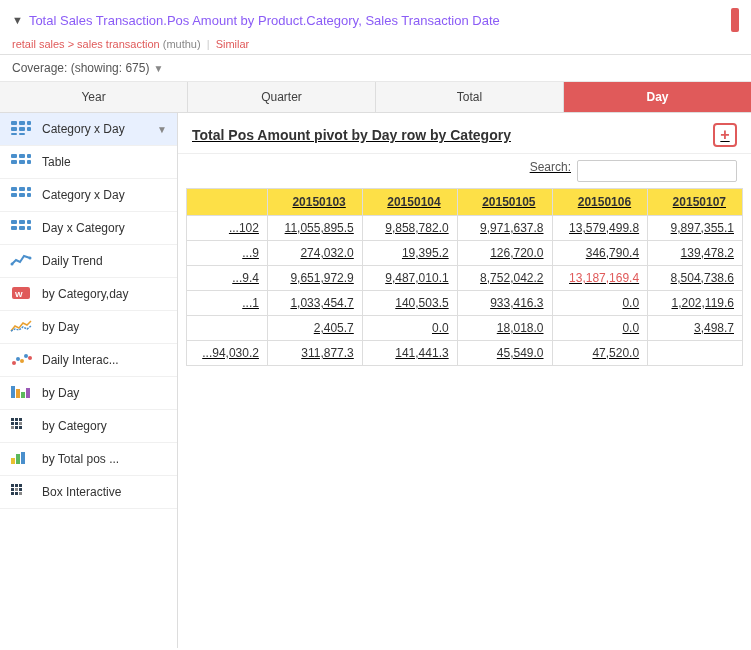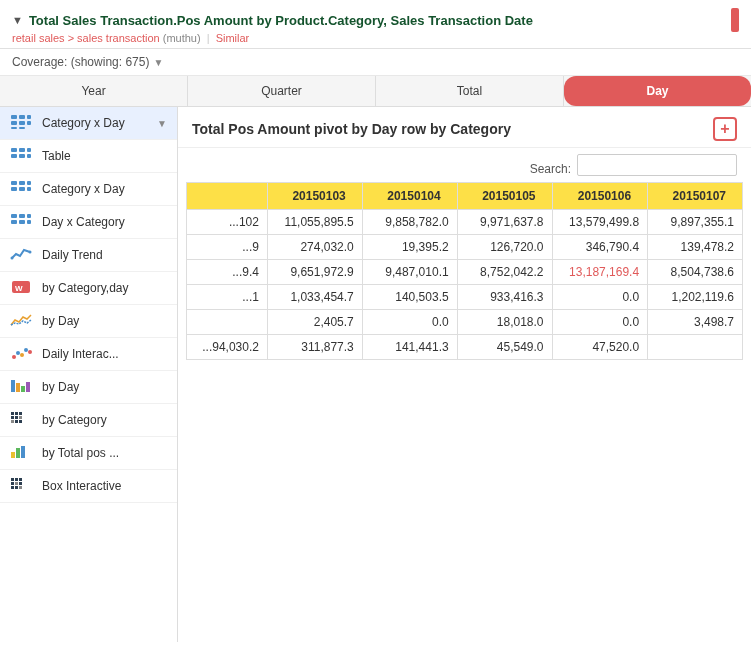--- a/index.html
+++ b/index.html
@@ -7,22 +7,22 @@
 
     .top-bar {
       padding: 8px 12px 4px 12px;
       border-bottom: 1px solid #e0e0e0;
     }
     .title-row {
       display: flex; align-items: center; gap: 6px;
       font-size: 13px; color: #333;
     }
     .title-row .chevron { color: #555; font-size: 11px; cursor: pointer; }
-    .title-row .title-text { font-weight: 700; color: #14532d; }
-    .breadcrumb { font-size: 11px; color: #888; margin-top: 0; }
+    .title-row .title-text { font-weight: 400; color: #8b5cf6; }
+    .breadcrumb { font-size: 11px; color: #888; margin-top: 6px; }
     .breadcrumb a { color: #e05a5a; text-decoration: none; }
     .breadcrumb .pipe { color: #ccc; margin: 0 3px; }
 
     .coverage-row {
       padding: 6px 12px;
       font-size: 12px; color: #555;
       display: flex; align-items: center; gap: 4px;
       border-bottom: 1px solid #e8e8e8;
     }
     .coverage-row .caret { color: #888; font-size: 10px; cursor: pointer; }
@@ -30,21 +30,21 @@
     .tabs-row {
       display: flex; background: #f5f5f5;
       border-bottom: 1px solid #ddd;
     }
     .tabs-row .tab {
       flex: 1; text-align: center; padding: 8px 4px;
       font-size: 12px; color: #404040; cursor: pointer;
       border-right: 1px solid #ddd;
     }
     .tabs-row .tab:last-child { border-right: none; }
-    .tabs-row .tab.active { background: #e05a5a; color: #fff; font-weight: 600; border-radius: 12px; }
+    .tabs-row .tab.active { background: #e05a5a; color: #fff; font-weight: 600; }
 
     .main-content {
       display: flex; height: calc(650px - 115px);
     }
 
     .sidebar {
       width: 178px; min-width: 178px;
       border-right: 1px solid #ddd;
       overflow-y: auto;
       background: #fff;
@@ -55,38 +55,38 @@
       cursor: pointer;
       border-bottom: 1px solid #f0f0f0;
       font-size: 12px; color: #333;
     }
     .sidebar-item.active { background: #e8f0fe; }
     .sidebar-item .icon { width: 24px; height: 18px; flex-shrink: 0; }
     .sidebar-item .label { flex: 1; }
     .sidebar-item .dropdown-arrow { color: #888; font-size: 10px; }
 
     .content-panel {
-      flex: 1; overflow: hidden; display: flex; flex-direction: column;
+      flex: 1; overflow: hidden; display: flex; flex-direction: column; text-decoration: underline;
     }
 
     .content-header {
       display: flex; align-items: center; justify-content: space-between;
       padding: 10px 14px 6px 14px;
       border-bottom: 1px solid #eee;
     }
     .content-title { font-size: 14px; font-weight: 600; color: #333; }
     .add-btn {
       width: 24px; height: 24px; border: 2px solid #e05a5a;
       color: #e05a5a; border-radius: 4px;
       display: flex; align-items: center; justify-content: center;
       font-size: 16px; font-weight: bold; cursor: pointer;
     }
 
     .search-row {
-      display: flex; align-items: flex-end; justify-content: flex-end;
+      display: flex; align-items: flex-start; justify-content: flex-end;
       padding: 6px 14px;
     }
     .search-row label { font-size: 12px; color: #555; margin-right: 6px; }
     .search-row input {
       border: 1px solid #ccc; border-radius: 2px; padding: 3px 6px;
       font-size: 12px; width: 160px;
     }
 
     .table-wrapper {
       flex: 1; overflow: auto;

